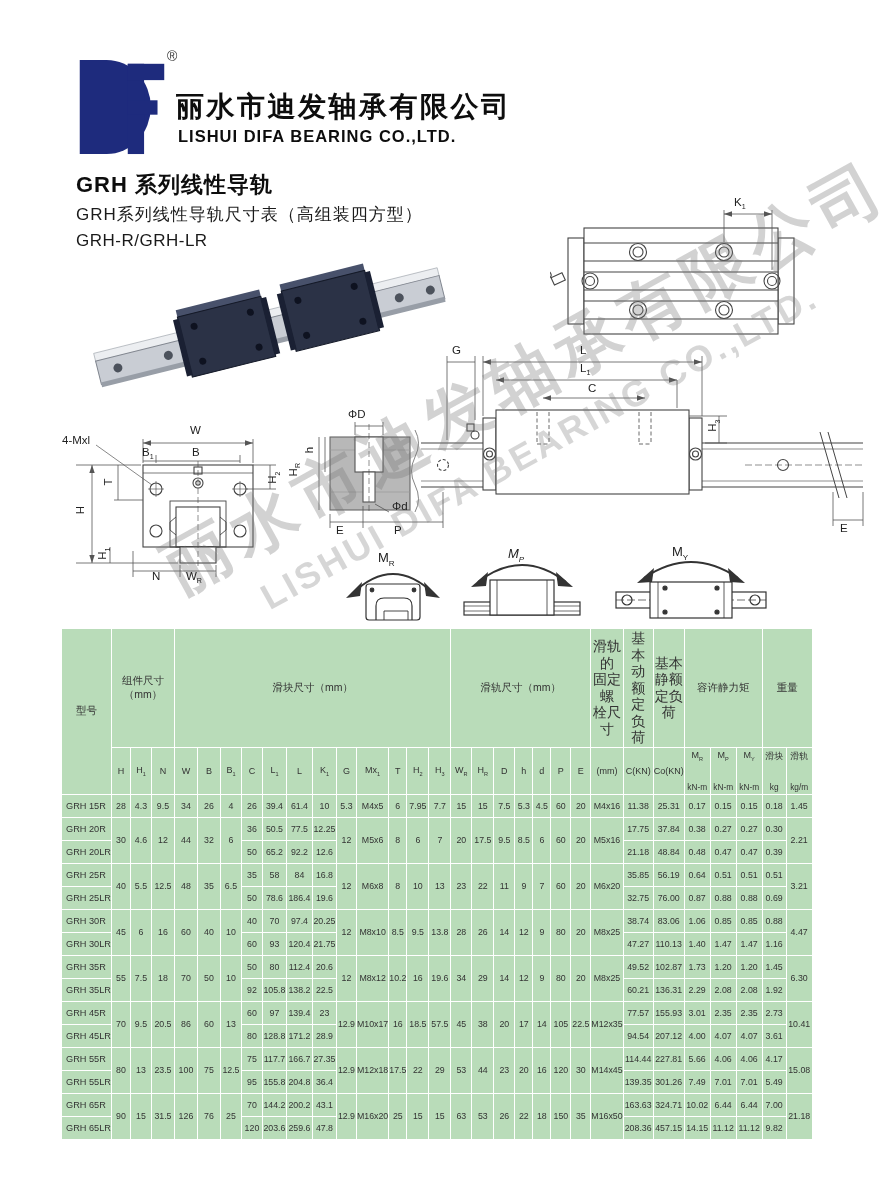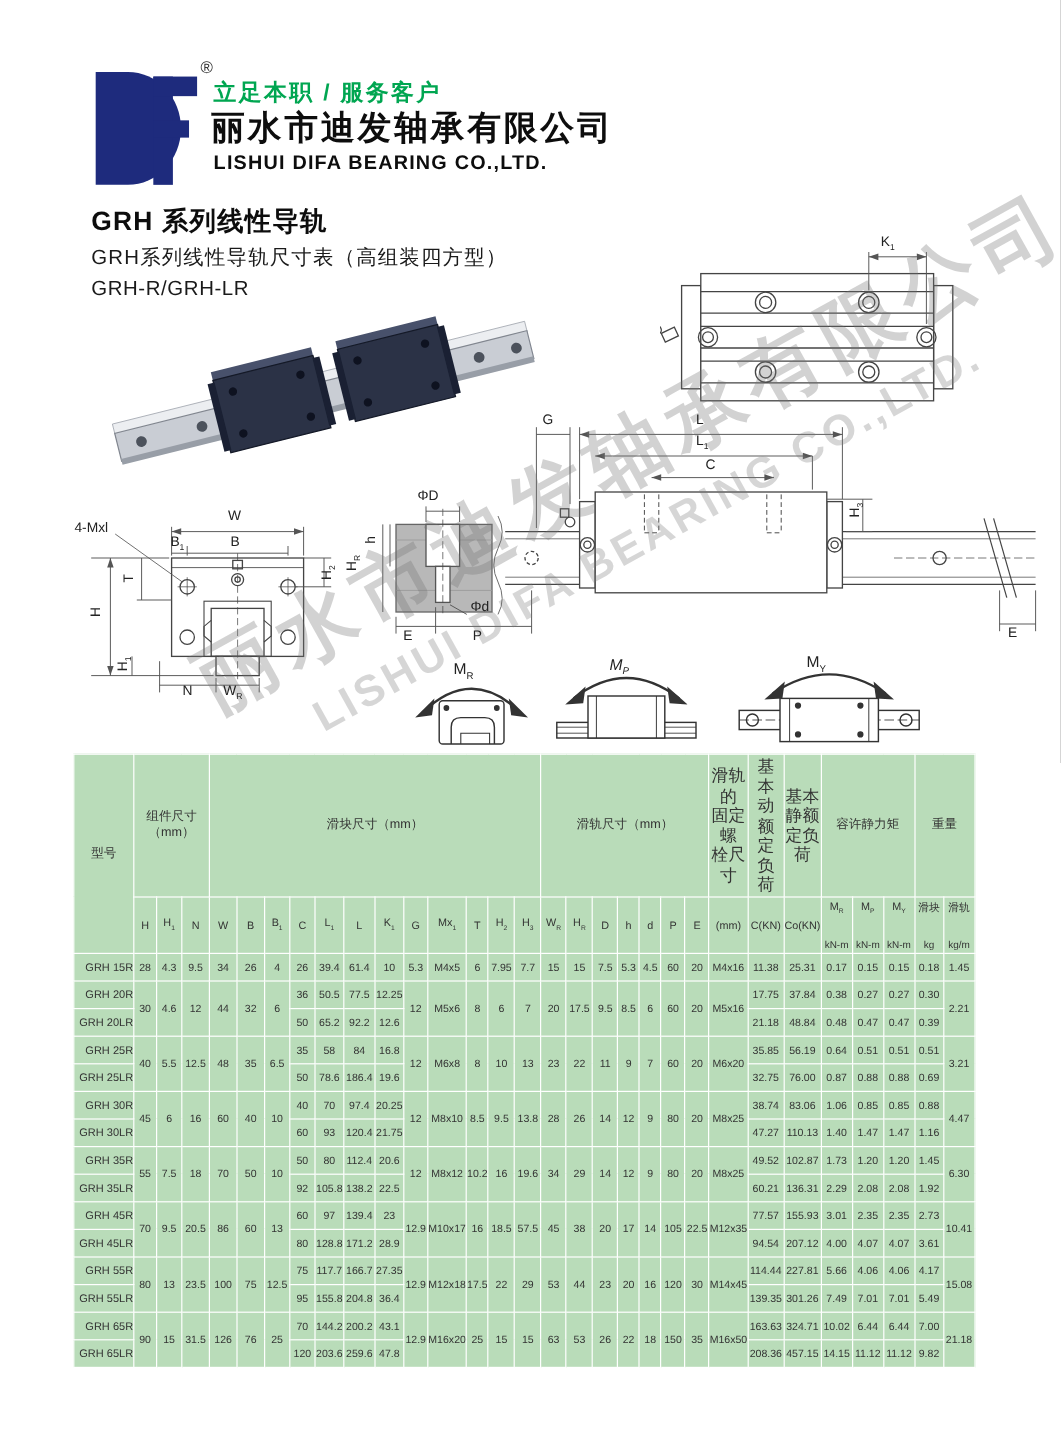--- a/index.html
+++ b/index.html
@@ -36,39 +36,38 @@
   .tbl-wrap{left:61px;top:628px;z-index:2;}
   table{border-collapse:collapse;table-layout:fixed;background:#b9dcb9;}
   th,td{border:1.6px solid #fff;font-weight:normal;color:#333;text-align:center;vertical-align:middle;overflow:hidden;}
   .th-group{font-size:10.5px;line-height:1.3;white-space:pre-line;height:48px;padding:1px;}
   .th-tall{font-size:14px;line-height:1.18;}
   .th-sub{font-size:9px;height:46px;padding:0;}
   .th-model{font-size:10.5px;}
   .two{display:flex;flex-direction:column;justify-content:space-between;height:42px;padding:2px 0;align-items:center;}
   .two .unit{font-size:8.3px;}
   td{font-size:8.8px;height:22px;padding:0;}
-  .td-model{font-size:9.2px;text-align:right;padding-left:4px;white-space:nowrap;}
+  .td-model{font-size:9.2px;text-align:left;padding-left:4px;white-space:nowrap;}
 
   .note{left:62px;top:1098px;font-size:13.5px;color:#0d0d0d;}
   svg{display:block;}
 </style>
 </head>
 <body>
 
 <div class="page">
 
   <svg class="abs" style="left:74px;top:58px;" width="96" height="98" viewBox="0 0 100 102">
     <path d="M6,2 h28 a46,49 0 0 1 0,98 h-28 z" fill="#1e2b7d"></path>
     <path d="M46,16 A35,35 0 1 0 46,86 A27,27 0 1 1 46,16 Z" fill="#ffd900"></path>
     <rect x="56" y="6" width="17" height="94" fill="#1e2b7d"></rect>
     <rect x="56" y="6" width="38" height="17" fill="#1e2b7d"></rect>
     <rect x="56" y="44" width="31" height="15" fill="#1e2b7d"></rect>
   </svg>
   <div class="abs regmark">®</div>
-  <div class="abs slogan">立足本职 / 服务客户</div>
   <div class="abs co-cn">丽水市迪发轴承有限公司</div>
   <div class="abs co-en">LISHUI DIFA BEARING CO.,LTD.</div>
 
   <div class="abs h2">GRH系列线性导轨尺寸表（高组装四方型）</div>
   <div class="abs h1">GRH 系列线性导轨</div>
   <div class="abs h3">GRH-R/GRH-LR</div>
 
   <div class="abs wm">
     <div class="wm-cn">丽水市迪发轴承有限公司</div>
     <div class="wm-en">LISHUI DIFA BEARING CO.,LTD.</div>

